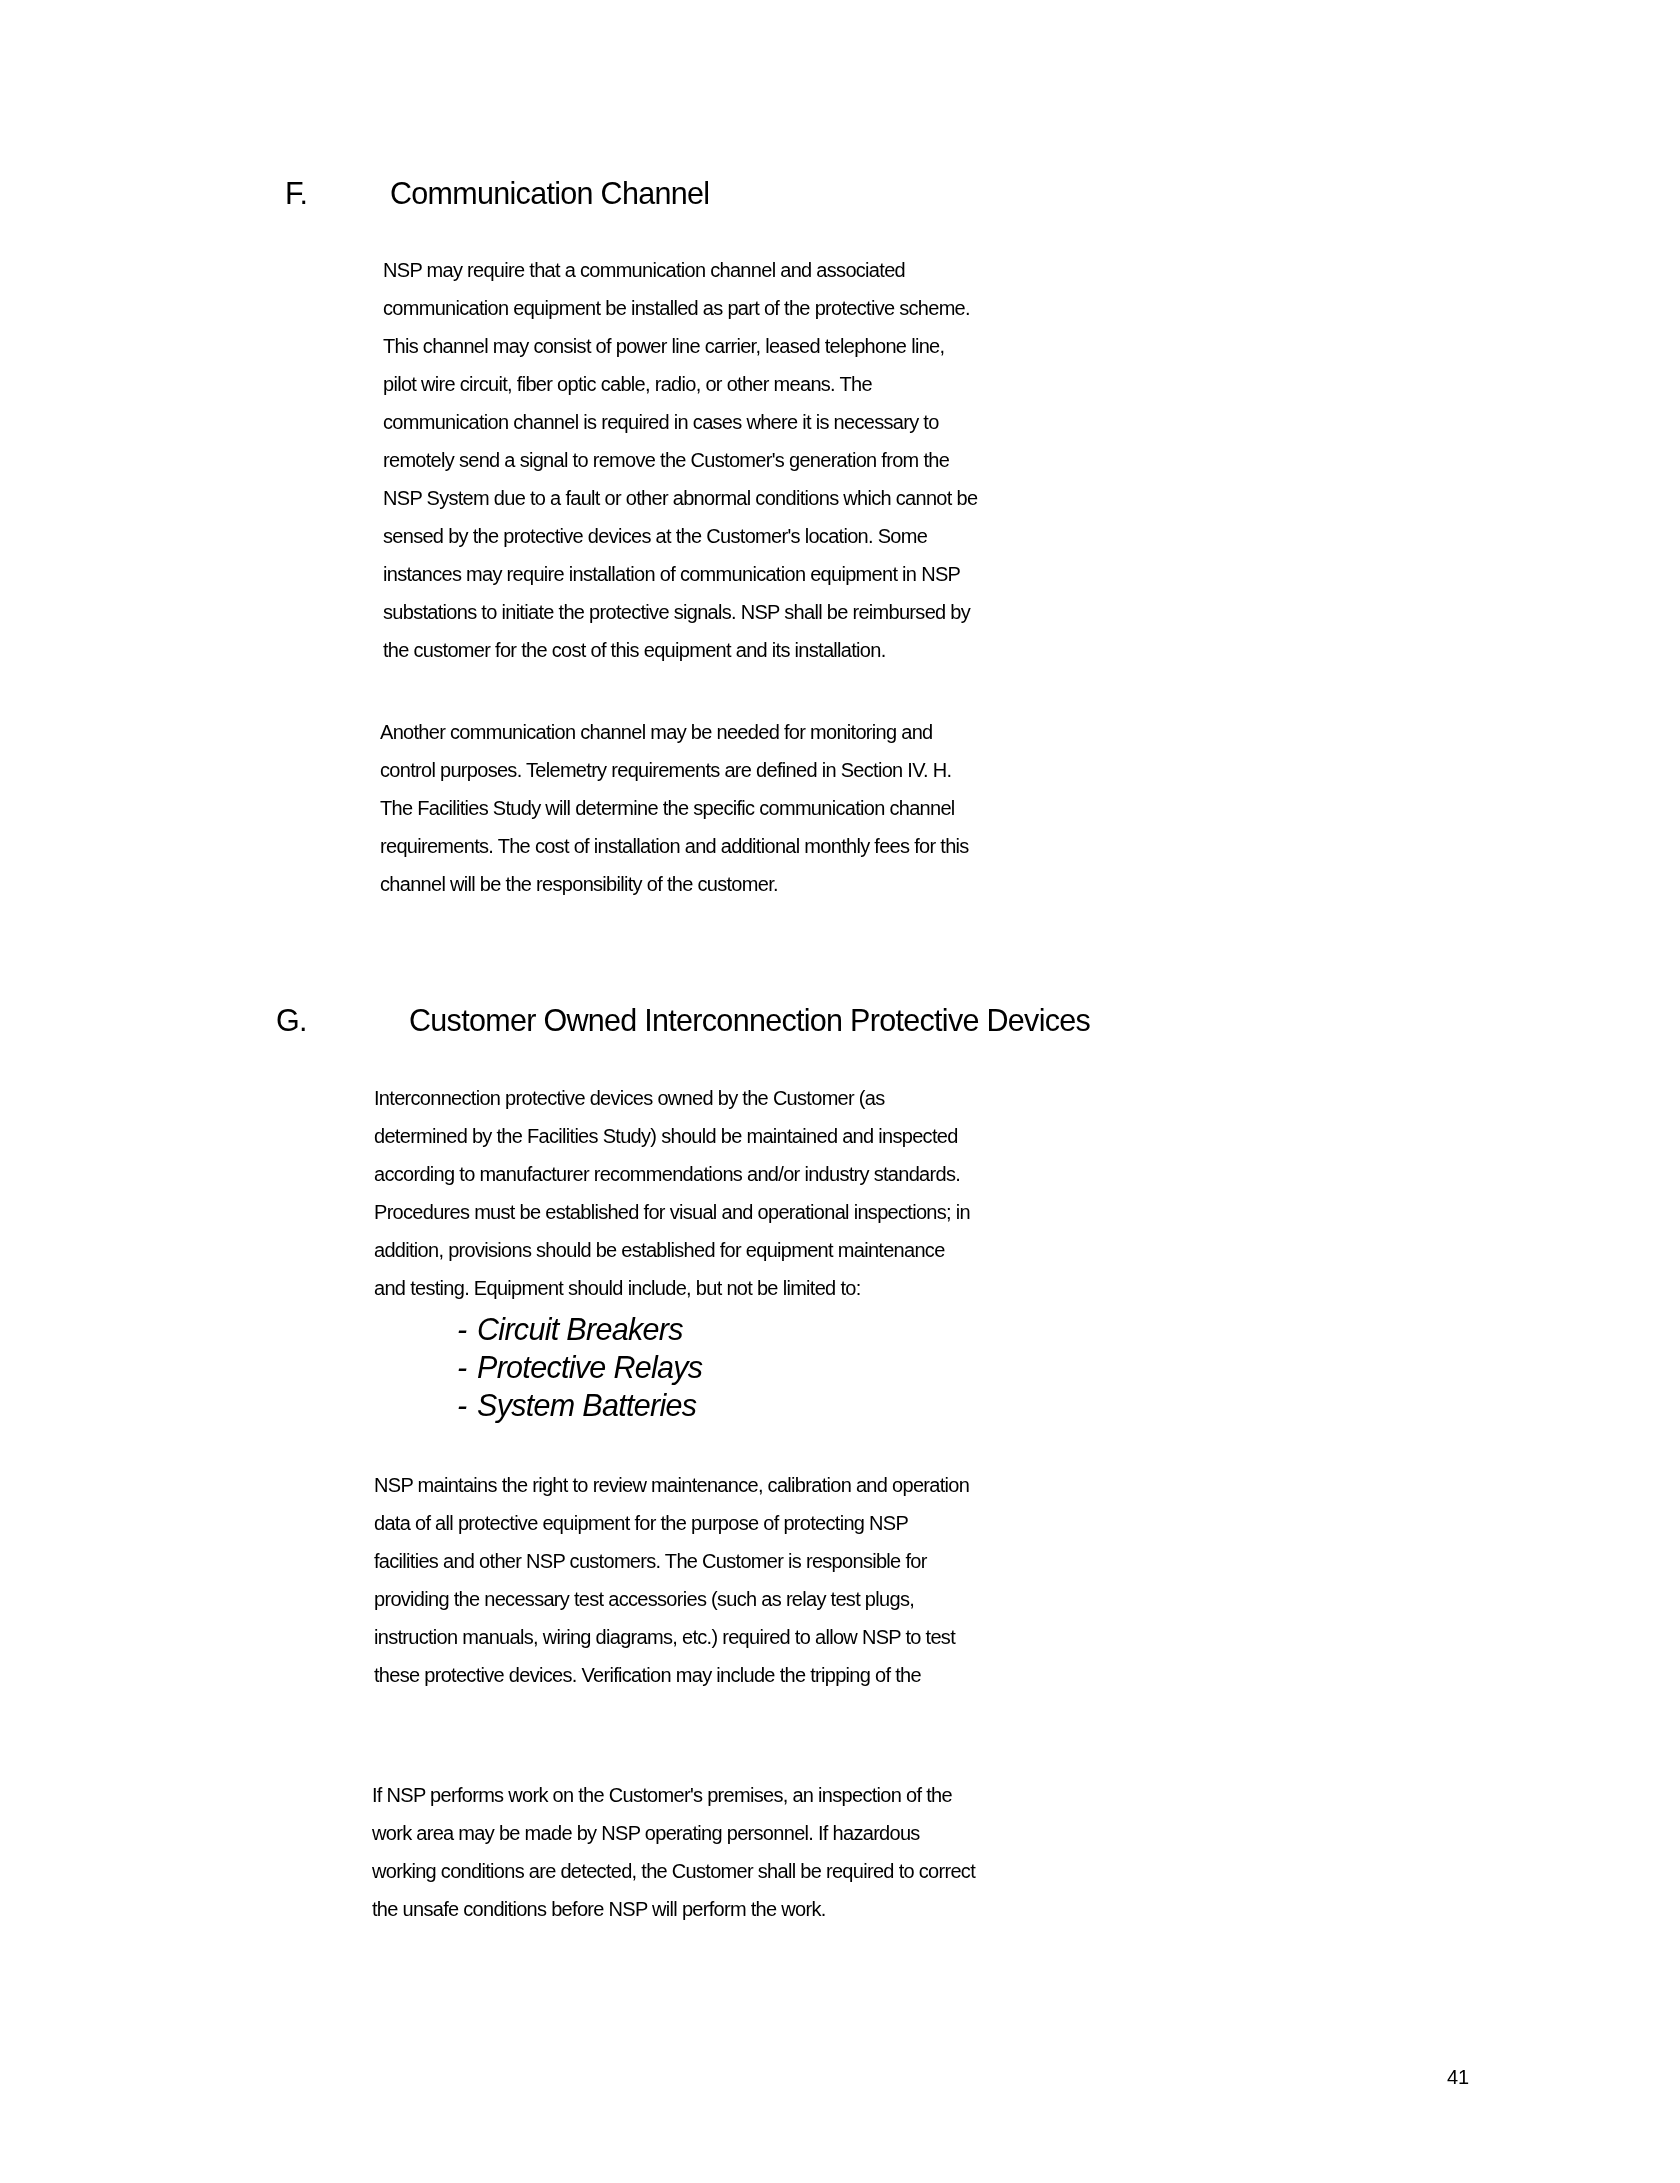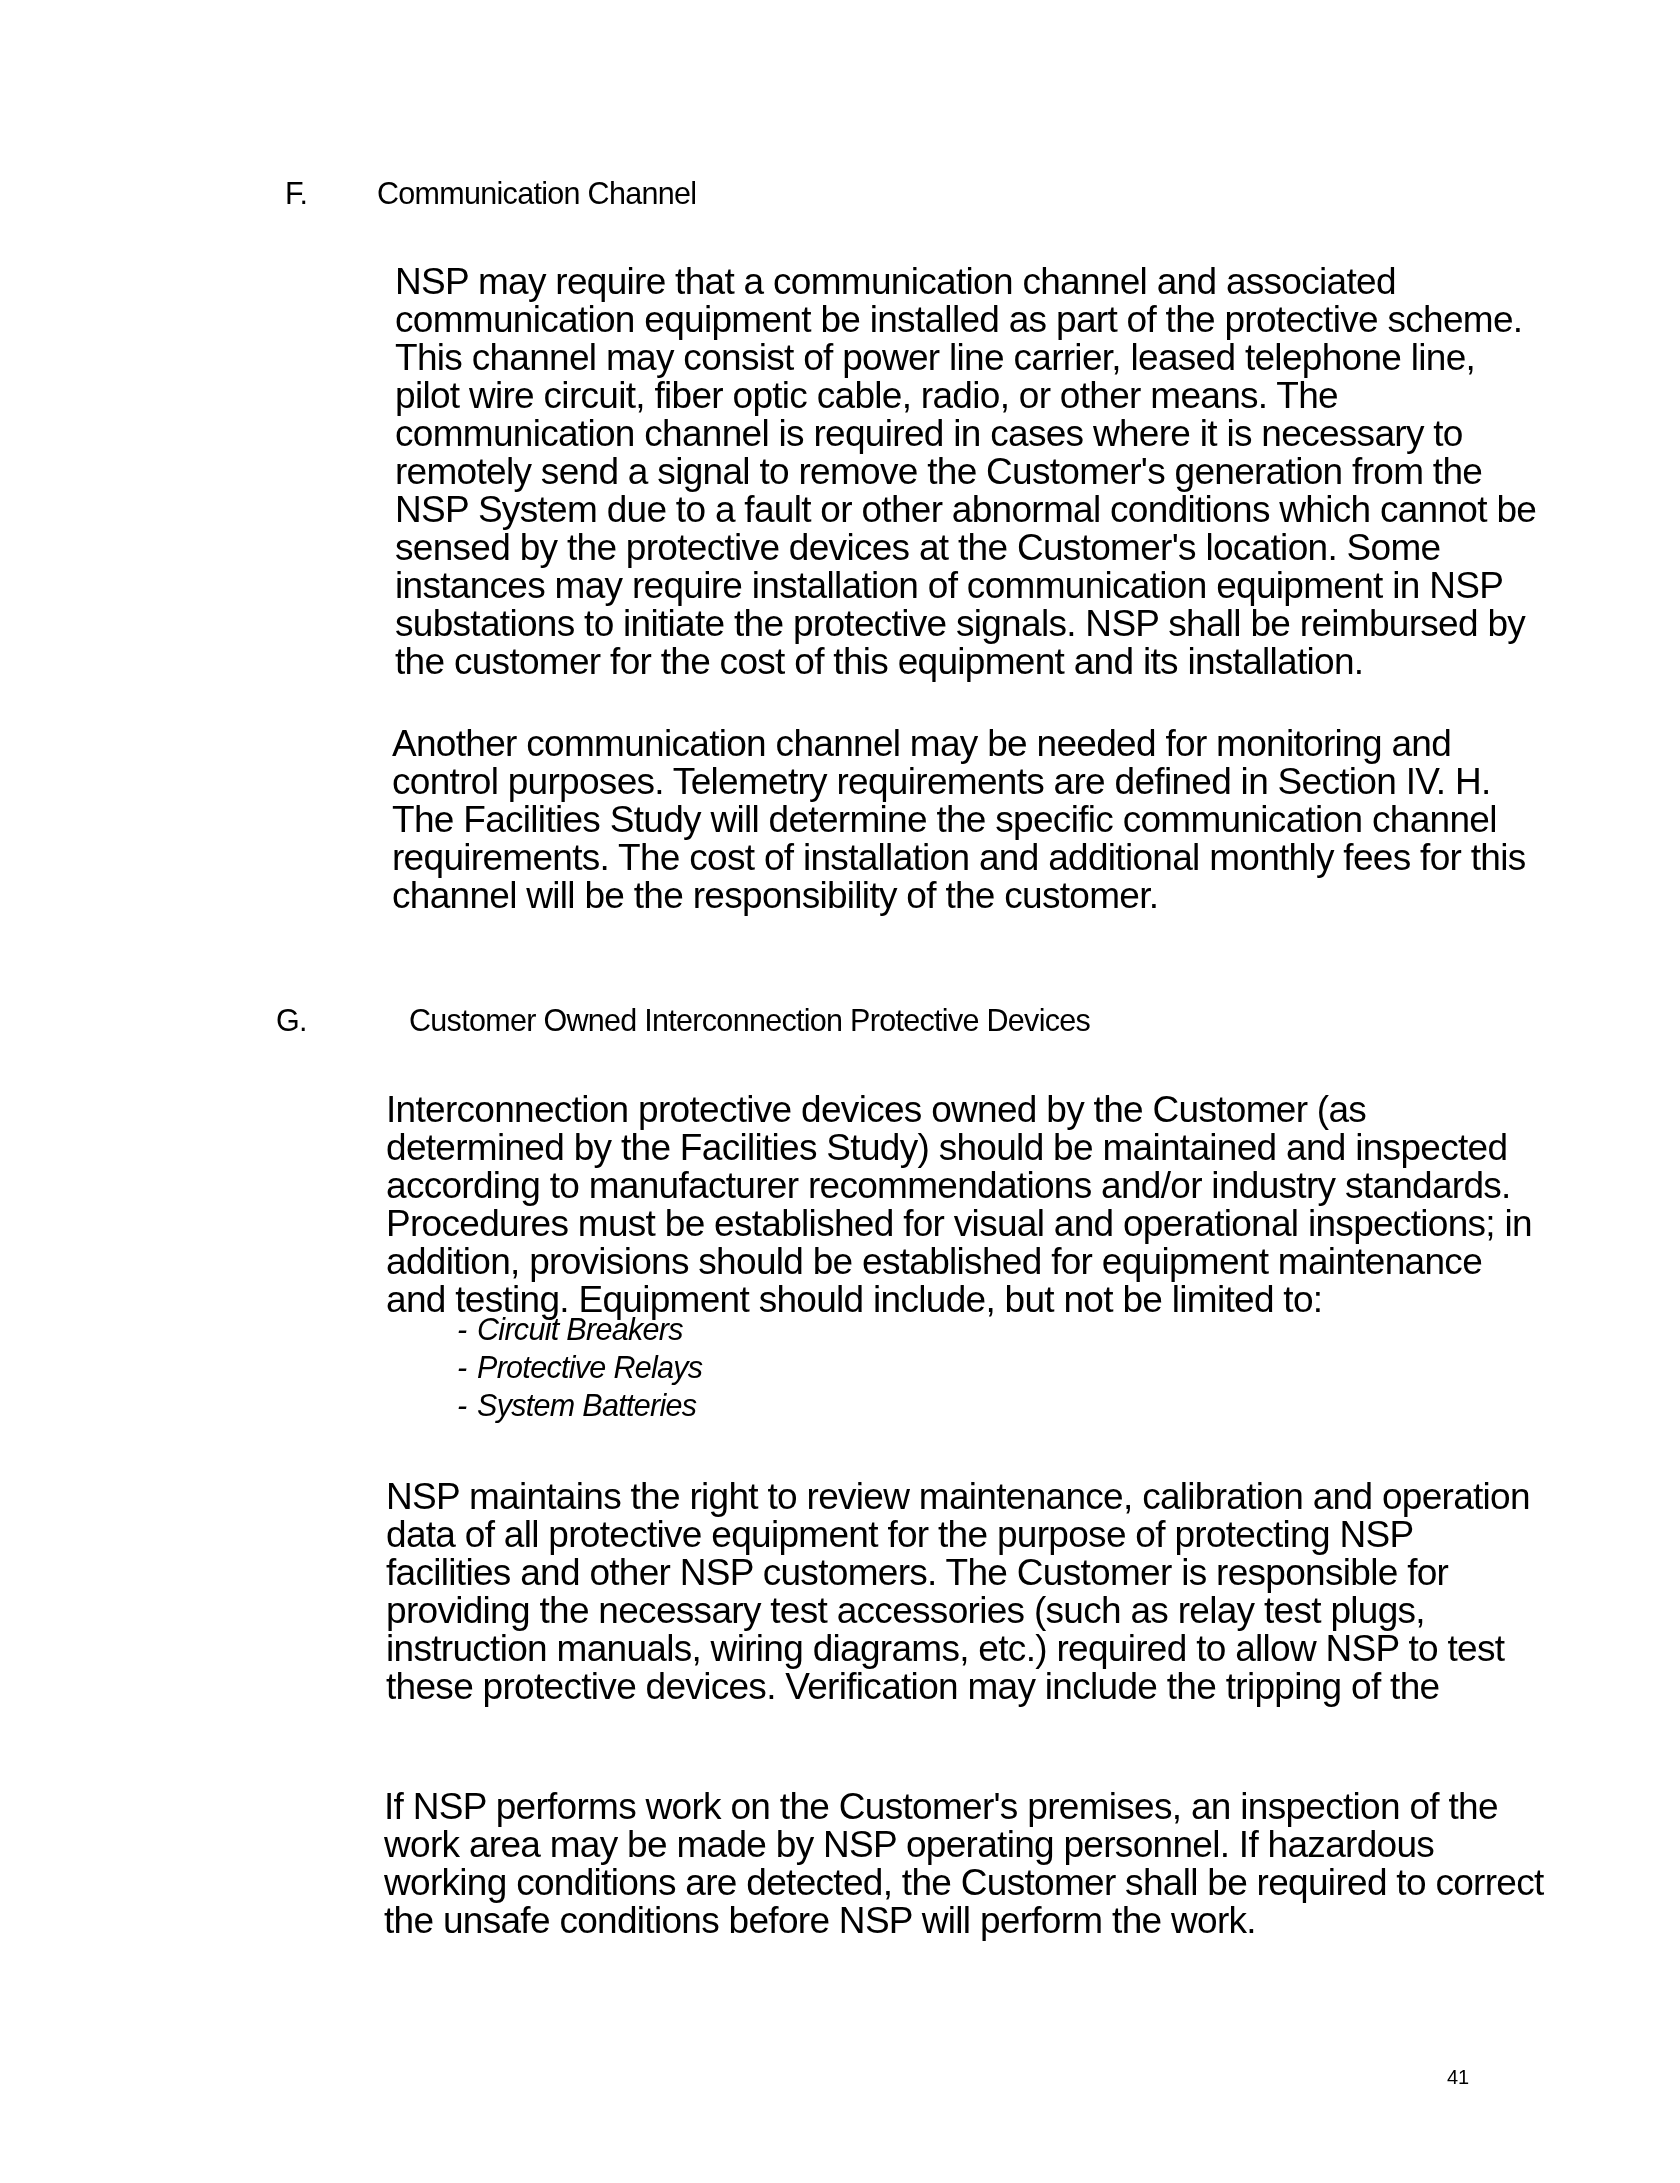--- a/index.html
+++ b/index.html
@@ -30,24 +30,24 @@
     }
     .section-title {
       position: absolute;
       font-size: 30.5px;
       line-height: 1;
       letter-spacing: -0.7px;
       white-space: nowrap;
     }
     .para {
       position: absolute;
-      font-size: 37px;
+      font-size: 20px;
       letter-spacing: -0.7px;
       line-height: 38px;
-      margin: 12px;
+      margin: 0;
     }
     .para .line {
       display: block;
       white-space: nowrap;
     }
     .bullets {
       position: absolute;
       margin: 0;
       padding: 0;
       list-style: none;
@@ -63,21 +63,21 @@
       width: 20px;
     }
     .page-number {
       position: absolute;
       font-size: 20px;
       line-height: 1;
       text-align: right;
     }
 
     #f-letter { left: 285px; top: 178px; }
-    #f-title  { left: 377px; top: 178px; text-align: right; }
+    #f-title  { left: 390px; top: 178px; text-align: right; }
     #f-p1     { left: 383px; top: 251px; }
     #f-p2     { left: 380px; top: 713px; }
 
     #g-letter { left: 276px; top: 1005px; }
     #g-title  { left: 378px; top: 1005px; margin-left: 31px; }
     #g-p1     { left: 374px; top: 1079px; }
     #g-bullets { left: 457px; top: 1310px; font-style: italic; }
     #g-p2     { left: 374px; top: 1466px; }
     #g-p3     { left: 372px; top: 1776px; }
 

